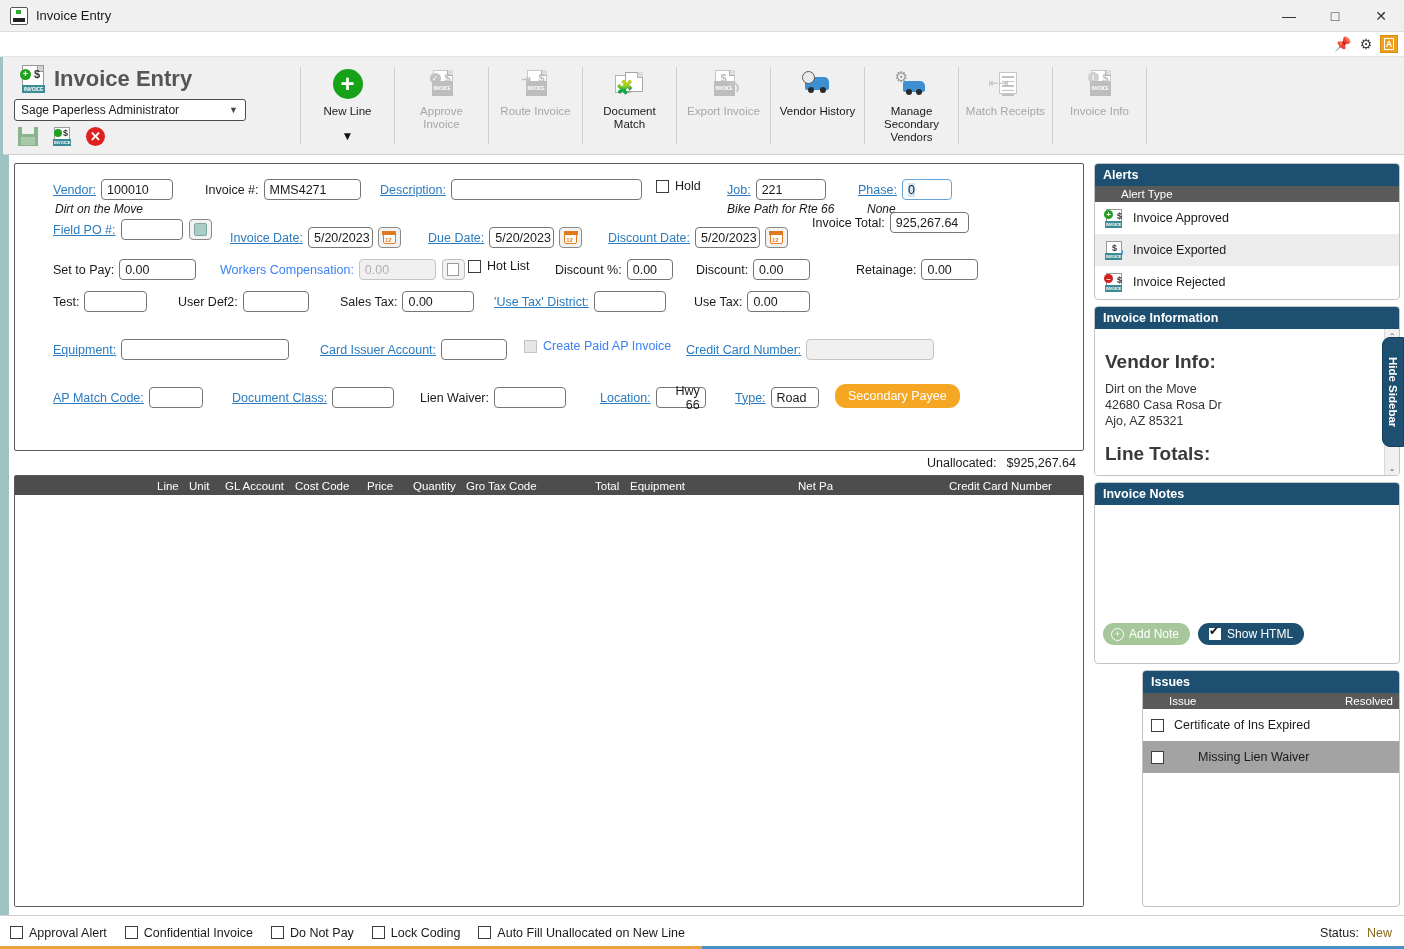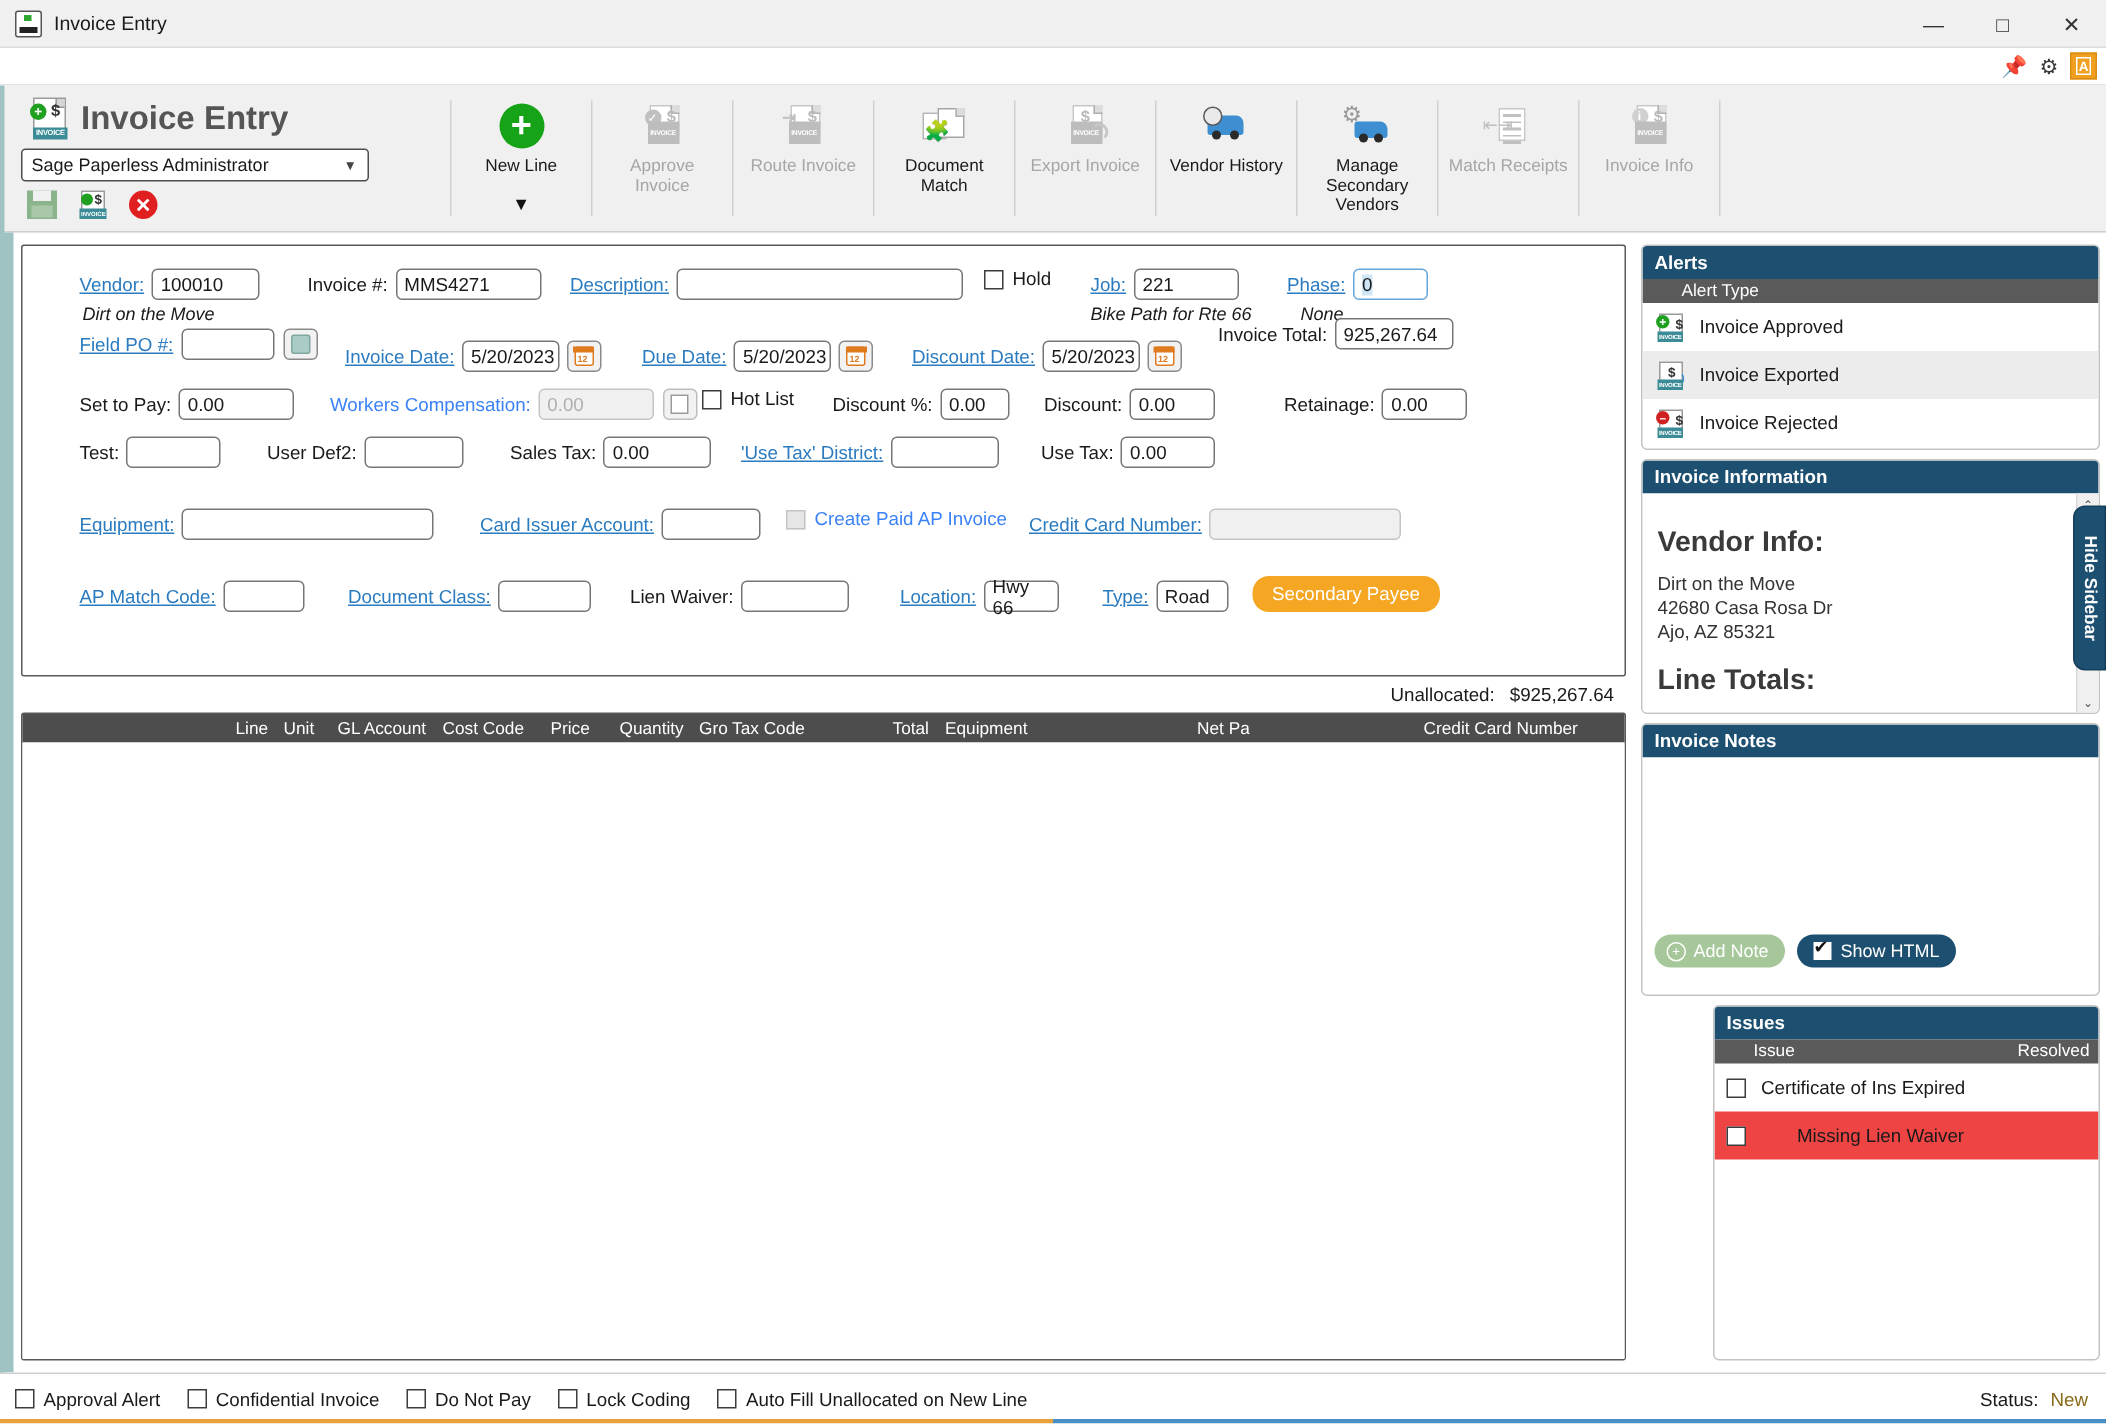--- a/index.html
+++ b/index.html
@@ -181,21 +181,21 @@
   .vscroll .arrow { height:14px; display:flex; align-items:center; justify-content:center; font-size:8px; color:#555;}
   .vscroll .thumb { position:absolute; top:16px; left:1px; right:1px; height:72px; background:#cdcdcd;}
   .notes-area { background:#fff; height:118px; }
   .notes-btns { display:flex; gap:8px; padding:0 0 8px 8px; align-items:center;}
   .btn-green { background:#a5c79a; color:#fff; border-radius:11px; height:22px; padding:0 11px 0 8px; display:flex; align-items:center; gap:5px; font-size:12px; }
   .btn-green .circ { width:13px; height:13px; border-radius:50%; border:1.5px solid #fff; font-size:9px; line-height:11px; text-align:center; color:#fff;}
   .btn-blue { background:#1d4f70; color:#fff; border-radius:11px; height:22px; padding:0 11px; display:flex; align-items:center; gap:6px; font-size:12px; }
   .btn-blue .cbx2 { width:12px; height:12px; background:#fff; position:relative; }
   .btn-blue .cbx2:after { content:"✔"; position:absolute; left:0px; top:-4px; font-size:12px; color:#111;}
   .issue-row { display:flex; align-items:center; gap:10px; padding:4px 8px; font-size:12.5px; height:32px;}
-  .issue-row.alt { background:#ef4444;gap:34px; }
+  .issue-row.alt { background:#a3a3a3;gap:34px; }
 
   #hide-sidebar {
     position:absolute; right:0px; top:182px; width:22px; height:110px;
     background:#1d4f70; border-radius:8px 0 0 8px; border:1px solid #15405c;
     color:#fff; font-size:11.5px; font-weight:bold;
     display:flex; align-items:center; justify-content:center;
   }
   #hide-sidebar span { writing-mode:vertical-rl; }
 
   
@@ -532,21 +532,21 @@
       <div class="frow" style="left:217px; top:223px;">
         <span class="lbl link">Document Class:</span>
         <div class="inp" style="width:62px; margin-left:5px;"></div>
       </div>
       <div class="frow" style="left:405px; top:223px;">
         <span class="lbl">Lien Waiver:</span>
         <div class="inp" style="width:72px; margin-left:5px;"></div>
       </div>
       <div class="frow" style="left:585px; top:223px;">
         <span class="lbl link">Location:</span>
-        <div class="inp" style="width:50px; margin-left:5px;">Hwy 66</div>
+        <div class="inp" style="width:50px; margin-left:5px;text-align:right;">Hwy 66</div>
       </div>
       <div class="frow" style="left:720px; top:223px;">
         <span class="lbl link">Type:</span>
         <div class="inp" style="width:48px; margin-left:5px;">Road</div>
       </div>
       <div class="frow" style="left:820px; top:220px;">
         <div class="pill-btn">Secondary Payee</div>
       </div>
     </div>
 

